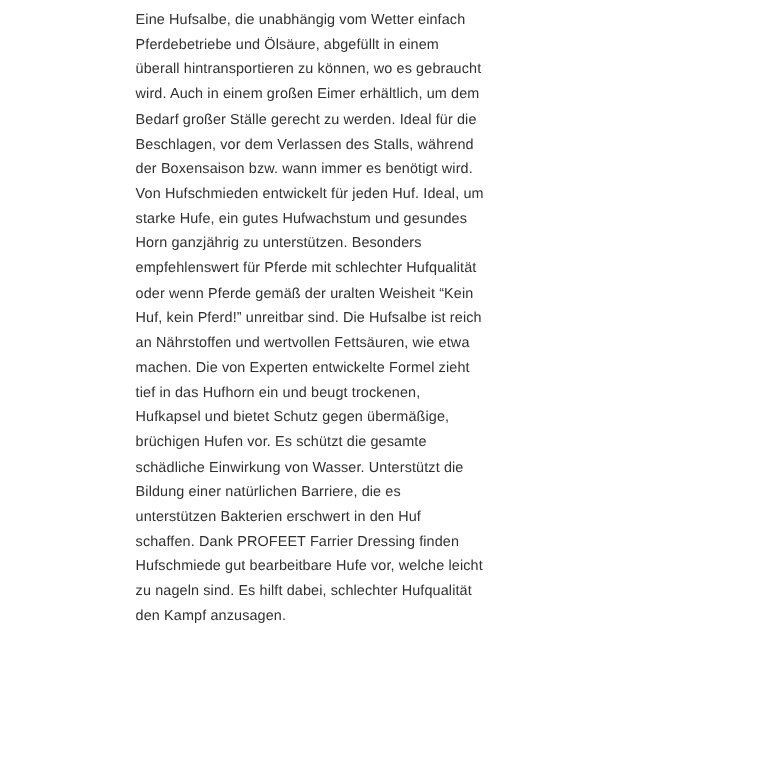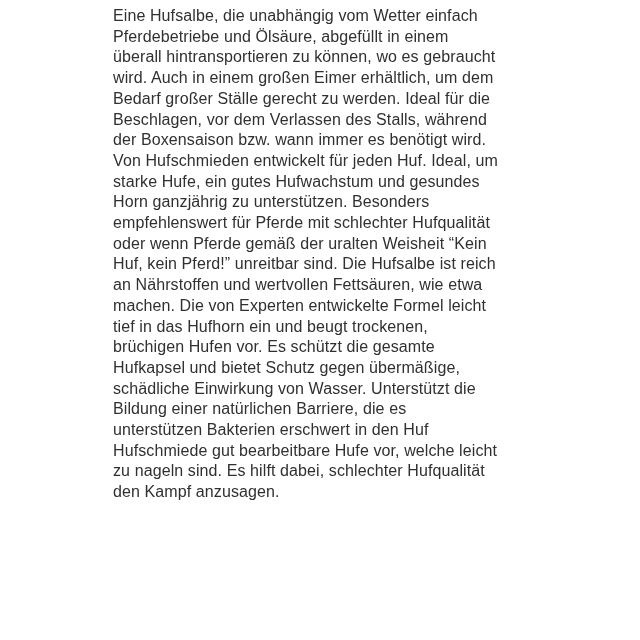--- a/index.html
+++ b/index.html
@@ -12,21 +12,21 @@
     background: #ffffff;
     overflow: hidden;
     position: relative;
     font-family: "Liberation Sans", sans-serif;
   }
   .text-block {
     position: absolute;
     left: 113px;
     top: 6px;
     width: 450px;
-    font-size: 16px;
+    font-size: 12px;
     line-height: 20.7px;
     font-weight: 400;
     color: #303030;
     letter-spacing: 0.1px;
   }
   .text-line {
     white-space: pre;
   }
 </style>
 </head>
@@ -40,23 +40,24 @@
     <div class="text-line">Bedarf großer Ställe gerecht zu werden. Ideal für die</div>
     <div class="text-line">Beschlagen, vor dem Verlassen des Stalls, während</div>
     <div class="text-line">der Boxensaison bzw. wann immer es benötigt wird.</div>
     <div class="text-line">Von Hufschmieden entwickelt für jeden Huf. Ideal, um</div>
     <div class="text-line">starke Hufe, ein gutes Hufwachstum und gesundes</div>
     <div class="text-line">Horn ganzjährig zu unterstützen. Besonders</div>
     <div class="text-line">empfehlenswert für Pferde mit schlechter Hufqualität</div>
     <div class="text-line">oder wenn Pferde gemäß der uralten Weisheit “Kein</div>
     <div class="text-line">Huf, kein Pferd!” unreitbar sind. Die Hufsalbe ist reich</div>
     <div class="text-line">an Nährstoffen und wertvollen Fettsäuren, wie etwa</div>
-    <div class="text-line">machen. Die von Experten entwickelte Formel leicht</div>
+    <div class="text-line">machen. Die von Experten entwickelte Formel zieht</div>
     <div class="text-line">tief in das Hufhorn ein und beugt trockenen,</div>
+    <div class="text-line">Hufkapsel und bietet Schutz gegen übermäßige,</div>
     <div class="text-line">brüchigen Hufen vor. Es schützt die gesamte</div>
-    <div class="text-line">Hufkapsel und bietet Schutz gegen übermäßige,</div>
     <div class="text-line">schädliche Einwirkung von Wasser. Unterstützt die</div>
     <div class="text-line">Bildung einer natürlichen Barriere, die es</div>
     <div class="text-line">unterstützen Bakterien erschwert in den Huf</div>
+    <div class="text-line">schaffen. Dank PROFEET Farrier Dressing finden</div>
     <div class="text-line">Hufschmiede gut bearbeitbare Hufe vor, welche leicht</div>
     <div class="text-line">zu nageln sind. Es hilft dabei, schlechter Hufqualität</div>
     <div class="text-line">den Kampf anzusagen.</div>
   </div>
 
 </body></html>

